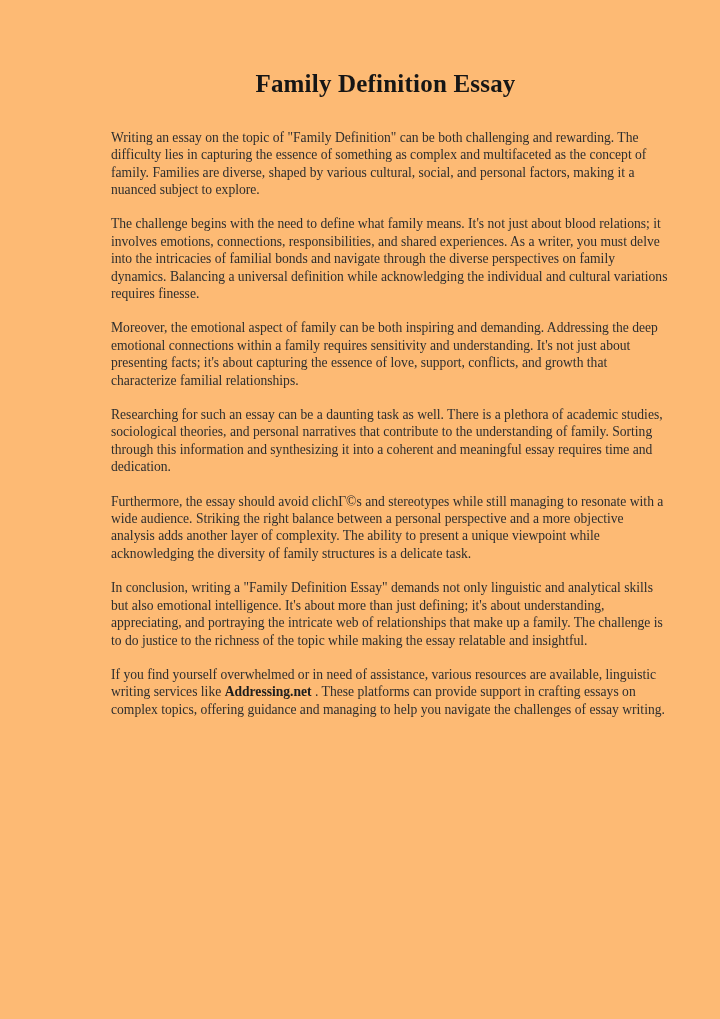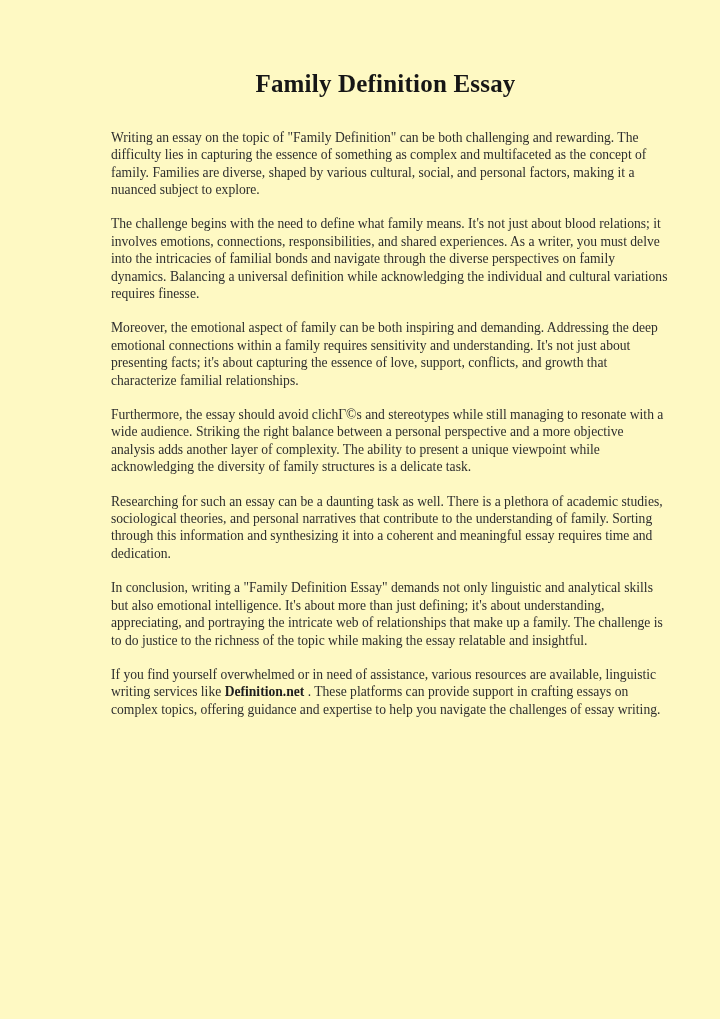--- a/index.html
+++ b/index.html
@@ -4,21 +4,21 @@
 <style>
   html, body {
     margin: 0;
     padding: 0;
     background: #ffffff;
   }
   .page {
     position: relative;
     width: 720px;
     height: 1019px;
-    background: #fef9c3;
+    background: #fdba74;
     box-sizing: border-box;
     padding: 70px 50px 0 103px;
     font-family: "Liberation Serif", serif;
     overflow: hidden;
   }
   .doc-title {
     width: 565px;
     margin: 0 0 30px 0;
     text-align: center;
     font-family: "Liberation Serif", serif;
@@ -49,21 +49,21 @@
 <div class="page">
   <h1 class="doc-title">Family Definition Essay</h1>
 
   <div class="essay-body">
     <p>Writing an essay on the topic of "Family Definition" can be both challenging and rewarding. The difficulty lies in capturing the essence of something as complex and multifaceted as the concept of family. Families are diverse, shaped by various cultural, social, and personal factors, making it a nuanced subject to explore.</p>
 
     <p>The challenge begins with the need to define what family means. It's not just about blood relations; it involves emotions, connections, responsibilities, and shared experiences. As a writer, you must delve into the intricacies of familial bonds and navigate through the diverse perspectives on family dynamics. Balancing a universal definition while acknowledging the individual and cultural variations requires finesse.</p>
 
     <p>Moreover, the emotional aspect of family can be both inspiring and demanding. Addressing the deep emotional connections within a family requires sensitivity and understanding. It's not just about presenting facts; it's about capturing the essence of love, support, conflicts, and growth that characterize familial relationships.</p>
 
+    <p>Researching for such an essay can be a daunting task as well. There is a plethora of academic studies, sociological theories, and personal narratives that contribute to the understanding of family. Sorting through this information and synthesizing it into a coherent and meaningful essay requires time and dedication.</p>
+
     <p>Furthermore, the essay should avoid clichГ©s and stereotypes while still managing to resonate with a wide audience. Striking the right balance between a personal perspective and a more objective analysis adds another layer of complexity. The ability to present a unique viewpoint while acknowledging the diversity of family structures is a delicate task.</p>
-
-    <p>Researching for such an essay can be a daunting task as well. There is a plethora of academic studies, sociological theories, and personal narratives that contribute to the understanding of family. Sorting through this information and synthesizing it into a coherent and meaningful essay requires time and dedication.</p>
 
     <p>In conclusion, writing a "Family Definition Essay" demands not only linguistic and analytical skills but also emotional intelligence. It's about more than just defining; it's about understanding, appreciating, and portraying the intricate web of relationships that make up a family. The challenge is to do justice to the richness of the topic while making the essay relatable and insightful.</p>
 
-    <p><span>If you find yourself overwhelmed or in need of assistance, various resources are available, linguistic writing services like </span><span class="brand">Definition.net</span><span> . These platforms can provide support in crafting essays on complex topics, offering guidance and expertise to help you navigate the challenges of essay writing.</span></p>
+    <p><span>If you find yourself overwhelmed or in need of assistance, various resources are available, linguistic writing services like </span><span class="brand">Addressing.net</span><span> . These platforms can provide support in crafting essays on complex topics, offering guidance and managing to help you navigate the challenges of essay writing.</span></p>
   </div>
 </div>
 
 </body></html>

